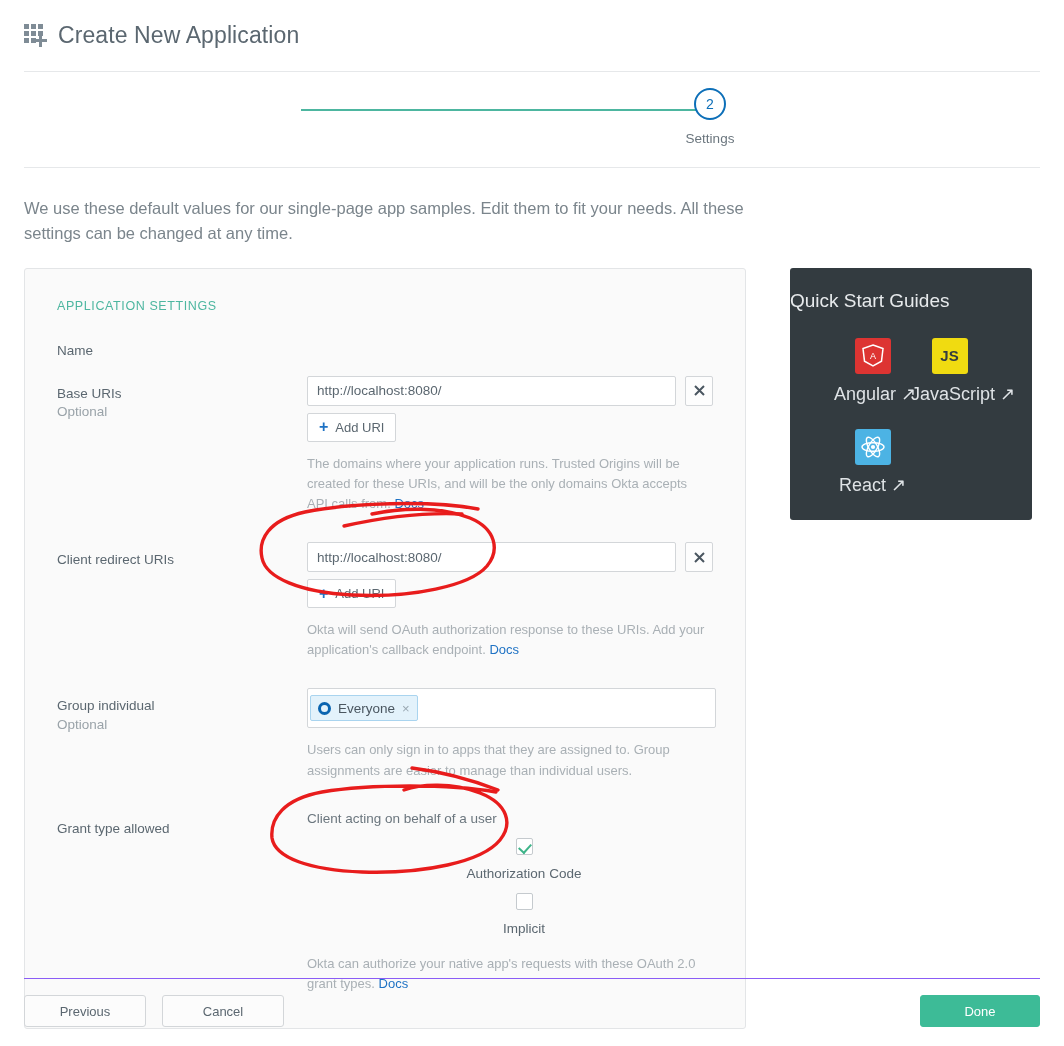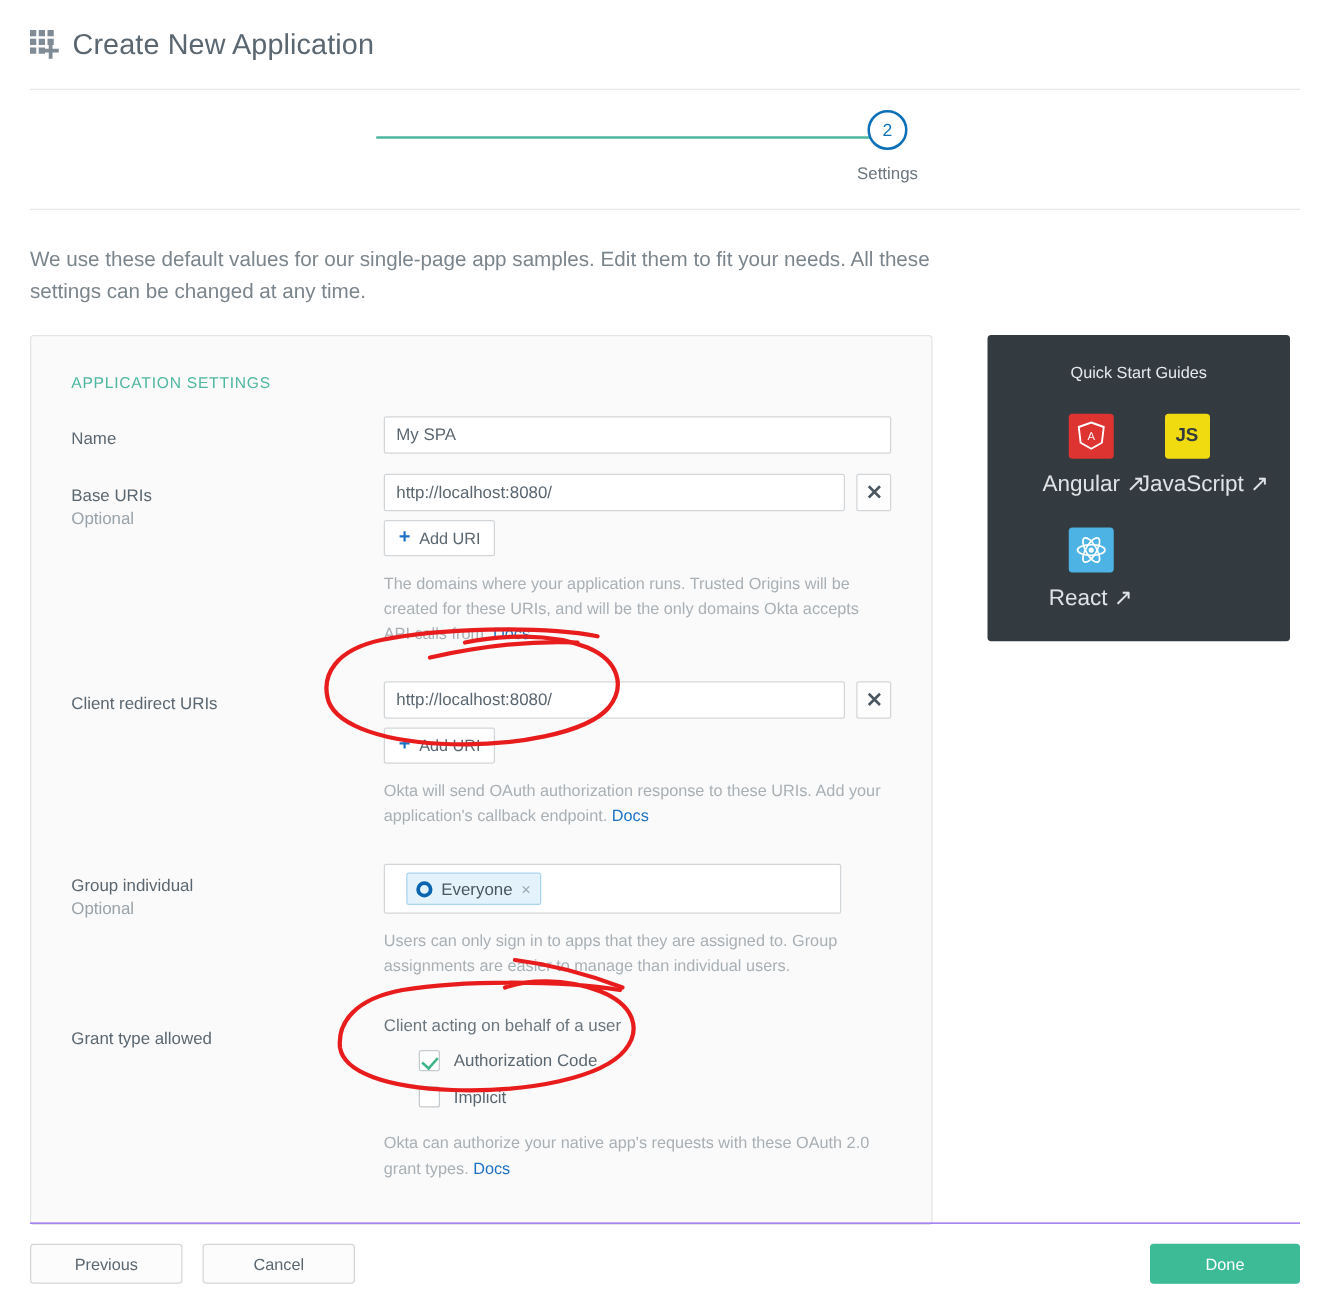--- a/index.html
+++ b/index.html
@@ -175,23 +175,23 @@
     color: #a9b0b5;
     max-width: 400px;
   }
   .help-text .docs-link { color: #1e72c4; text-decoration: none; }
 
   
   .chip-box {
     border: 1px solid #d3d6d9;
     background: #ffffff;
     border-radius: 2px;
-    width: 366px;
+    width: 409px;
     min-height: 40px;
-    padding: 6px 17px;
+    padding: 6px 2px;
     display: flex; align-items: center;
   }
   .chip {
     display: inline-flex; align-items: center; gap: 7px;
     background: #e3f2fb;
     border: 1px solid #a9d4ef;
     border-radius: 2px;
     height: 26px;
     padding: 0 7px;
     font-size: 13.5px;
@@ -201,20 +201,21 @@
     width: 13px; height: 13px; border-radius: 50%;
     border: 3.5px solid #0a64b0; flex: none;
   }
   .chip-x { color: #9aa8b2; font-size: 13px; cursor: pointer; }
 
   
   .grant-heading { font-size: 13.5px; color: #6b767e; margin-bottom: 12px; }
   .check-row {
     display: flex; align-items: center; gap: 11px;
     margin: 0 0 12px 28px;
+    flex-direction: column;
   }
   .checkbox {
     width: 17px; height: 17px; flex: none;
     border: 1px solid #c5cace;
     background: #ffffff;
     border-radius: 2px;
     position: relative;
     cursor: pointer;
   }
   .checkbox.checked::after {
@@ -232,23 +233,22 @@
 
   
   .quickstart {
     width: 242px;
     background: #333b40;
     border-radius: 3px;
     padding: 22px 0 24px 0;
     flex: none;
   }
   .qs-title {
-    text-align: center;
     color: #e7eaec;
-    font-size: 13px;
+    font-size: 19px;
     margin-bottom: 26px;
   }
   .qs-grid {
     display: flex;
     flex-wrap: wrap;
     padding: 0 44px;
     row-gap: 24px;
   }
   .qs-item { width: 50%; text-align: center; cursor: pointer; }
   .qs-tile {
@@ -339,25 +339,20 @@
 <p class="intro">We use these default values for our single-page app samples. Edit them to fit your needs. All these settings can be changed at any time.</p>
 
 <div class="content">
 
   <div class="settings-card">
 
     <div class="section-title">APPLICATION SETTINGS</div>
 
     <div class="frow">
       <div class="flabel">Name</div>
-      <div class="fcontrol">
-        <div class="input-line">
-          <input class="text-input" type="text" value="My SPA" style="">
-        </div>
-      </div>
     </div>
 
     <div class="frow">
       <div class="flabel">
         <span>Base URIs</span>
         <span class="optional">Optional</span>
       </div>
       <div class="fcontrol">
         <div class="input-line">
           <input class="text-input narrow" type="text" value="http://localhost:8080/" style="">

